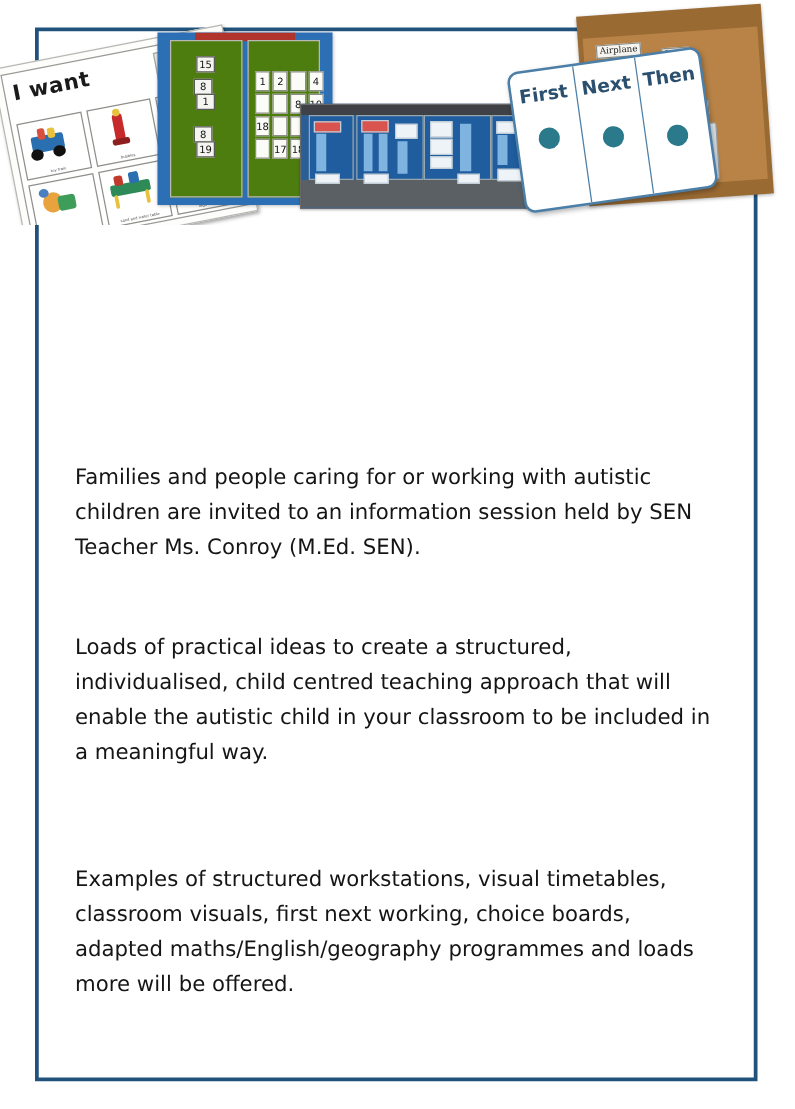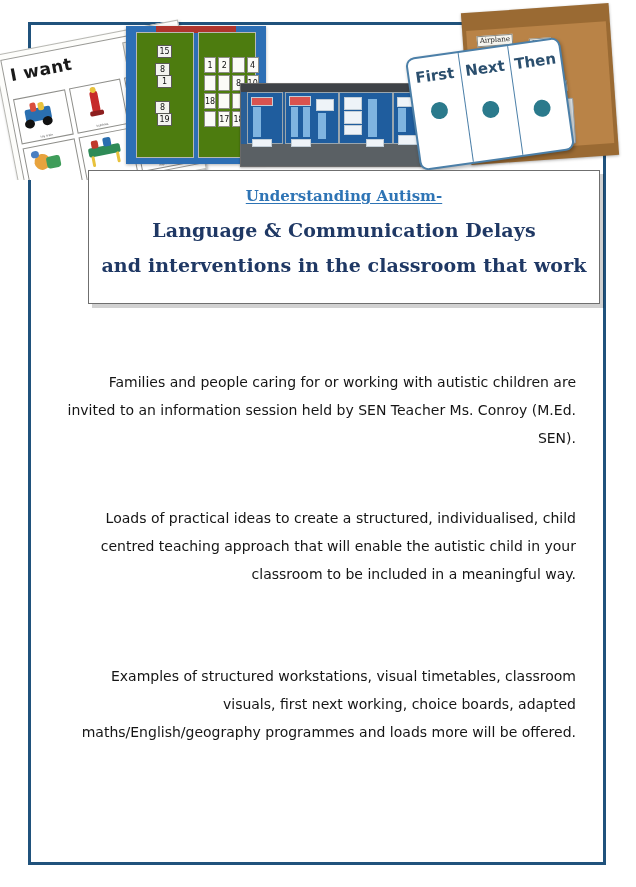--- a/index.html
+++ b/index.html
@@ -275,22 +275,22 @@
   
   #body-copy {
     position: absolute;
     left: 60px; top: 368px;
     width: 516px;
     z-index: 8;
     font-family: "DejaVu Sans", sans-serif;
     color: #151515;
   }
   .para {
-    text-align: right;
-    font-size: 14px;
+    text-align: left;
+    font-size: 17px;
     line-height: 28px;
     margin: 0;
   }
   #para-1 { margin-bottom: 52px; }
   #para-2 { margin-bottom: 8px; }
   #para-3 { margin-bottom: 74px; margin-top: 24px; }
   #para-4 { margin-bottom: 0; }
 </style>
 </head>
 <body>
@@ -437,25 +437,20 @@
         <div class="fnt-dot" style="top:52px;"></div>
       </div>
       <div class="fnt-col" style="left:66.66%;width:33.34%;">
         <div class="fnt-word">Then</div>
         <div class="fnt-dot" style="top:58px;"></div>
       </div>
     </div>
 
   </div>
 
-  <div id="title-box">
-    <div id="title-eyebrow">Understanding Autism-</div>
-    <div class="title-line" id="title-line1">Language &amp; Communication Delays</div>
-    <div class="title-line" id="title-line2">and interventions in the classroom that work</div>
-  </div>
 
   <div id="body-copy">
     <p class="para" id="para-1">Families and people caring for or working with autistic children are invited to an information session held by SEN Teacher Ms. Conroy (M.Ed. SEN).</p>
     <p class="para" id="para-3">Loads of practical ideas to create a structured, individualised, child centred teaching approach that will enable the autistic child in your classroom to be included in a meaningful way.</p>
     <p class="para" id="para-4">Examples of structured workstations, visual timetables, classroom visuals, first next working, choice boards, adapted maths/English/geography programmes and loads more will be offered.</p>
   </div>
 
 </div>
 
 </body></html>

